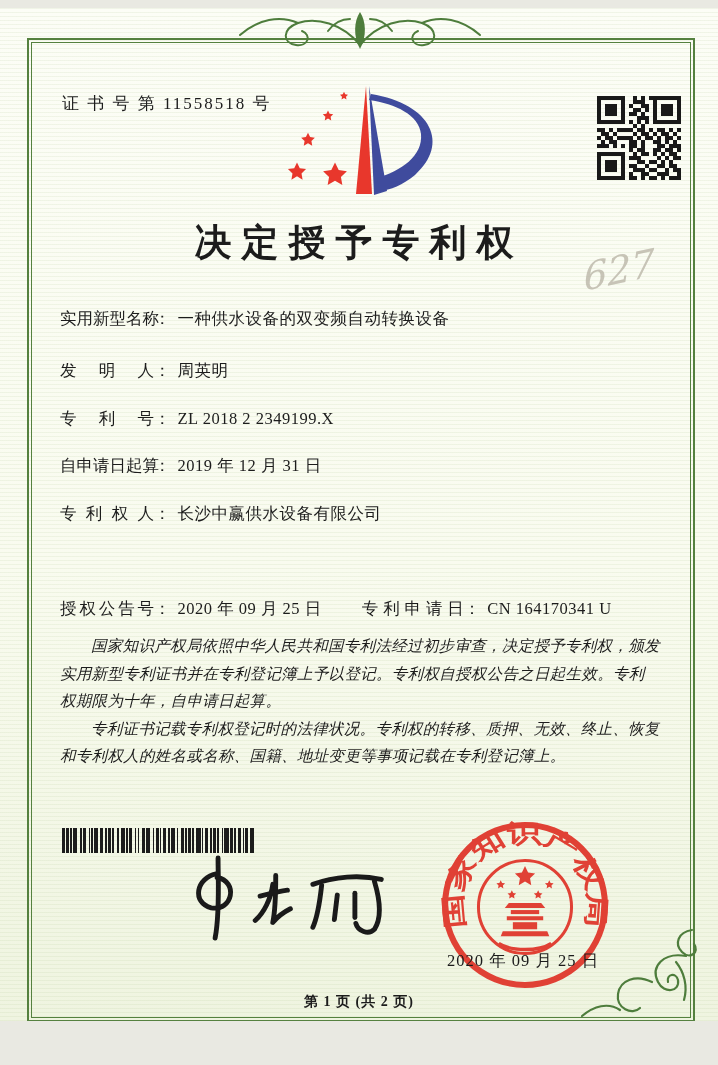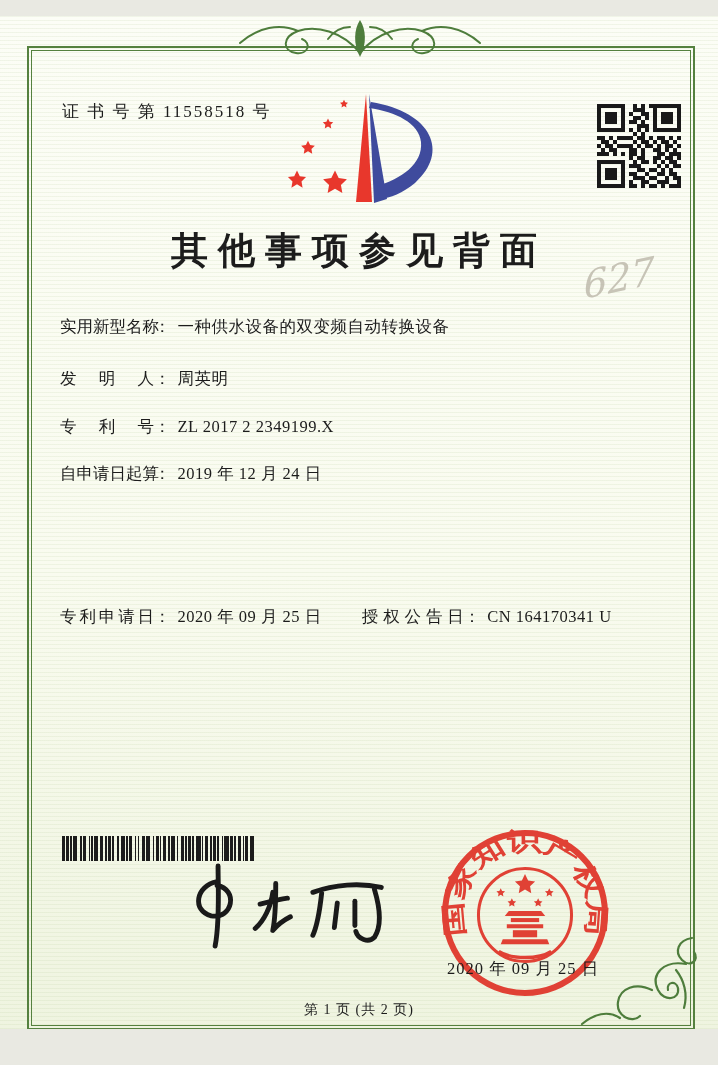--- a/index.html
+++ b/index.html
@@ -1,17 +1,17 @@
 <!DOCTYPE html>
 <html><head>
 <meta charset="utf-8">
 <style>
   html,body{margin:0;padding:0;background:#e9e9e2;}
   .page{
-    position:relative;width:718px;height:1013px;margin:16px auto;overflow:hidden;
+    position:relative;width:718px;height:1013px;margin:8px auto;overflow:hidden;
     background:
       repeating-linear-gradient(0deg, rgba(170,195,140,.14) 0 1px, transparent 1px 4px),
       linear-gradient(180deg,#fcfdf6 0%,#f9fbef 55%,#eff4e0 100%);
     font-family:"Liberation Serif","DejaVu Serif",serif;color:#1c1c1c;
   }
   .frame{position:absolute;left:27px;top:30px;width:664px;height:980px;border:2.5px solid #55813f;}
   .frame-inner{position:absolute;inset:2px;border:1.5px solid #55813f;}
   .abs{position:absolute;}
   .cert-no{left:62px;top:84px;font-size:17px;letter-spacing:2px;}
   .title{left:0;right:0;top:210px;text-align:center;font-size:37px;font-weight:bold;letter-spacing:10px;}
@@ -23,21 +23,21 @@
   .fvalue{margin-left:7px;letter-spacing:.5px;}
   .pair2{margin-left:36px;}
   .paras{left:60px;top:624px;width:600px;font-size:15.5px;line-height:1.78;font-style:italic;}
   .paras p{margin:0;text-indent:2em;letter-spacing:.3px;}
   .barcode{left:62px;top:820px;width:198px;height:25px;overflow:hidden;}
   .barcode i{position:absolute;top:0;bottom:0;background:#1c1c1c;}
   .signer{left:63px;top:872px;font-size:17px;letter-spacing:3px;line-height:1.9;}
   .sig-svg{left:178px;top:843px;}
   .seal{left:438px;top:810px;width:174px;height:174px;opacity:.95;}
   .seal-date{left:447px;top:942px;font-size:16.5px;letter-spacing:1px;z-index:5;}
-  .page-num{left:0;right:0;top:985px;text-align:center;font-size:14px;letter-spacing:1px;}
+  .page-num{left:0;right:0;top:985px;text-align:center;font-size:14px;letter-spacing:1px;font-weight:bold;}
   .back-note{left:0;right:0;top:1031px;text-align:center;font-size:14.5px;letter-spacing:2px;}
   .qr{left:597px;top:88px;width:84px;height:84px;}
   .qr i{position:absolute;width:4px;height:4px;background:#191919;}
   .logo{left:282px;top:74px;}
   .orn-top{left:238px;top:1px;}
   .orn-corner{left:580px;top:916px;}
 </style>
 </head>
 <body>
 
@@ -327,42 +327,49 @@
       <i style="left: 36px; top: 80px;"></i>
       <i style="left: 44px; top: 80px;"></i>
       <i style="left: 52px; top: 80px;"></i>
       <i style="left: 56px; top: 80px;"></i>
       <i style="left: 64px; top: 80px;"></i>
       <i style="left: 72px; top: 80px;"></i>
       <i style="left: 76px; top: 80px;"></i>
       <i style="left: 80px; top: 80px;"></i>
     </div>
 
-  <div class="abs title">其他事项参见背面</div>
+  <div class="abs title">决定授予专利权</div>
 
   <div class="abs pencil">627</div>
 
   <div class="abs frow" style="top:352px">
     <span class="flabel">发明人</span><span>：</span><span class="fvalue">周英明</span>
   </div>
   <div class="abs frow" style="top:300px">
     <span class="flabel">实用新型名称</span><span>：</span><span class="fvalue">一种供水设备的双变频自动转换设备</span>
   </div>
   <div class="abs frow" style="top:400px">
-    <span class="flabel">专利号</span><span>：</span><span class="fvalue">ZL 2017 2 2349199.X</span>
+    <span class="flabel">专利号</span><span>：</span><span class="fvalue">ZL 2018 2 2349199.X</span>
   </div>
   <div class="abs frow" style="top:447px">
-    <span class="flabel">自申请日起算</span><span>：</span><span class="fvalue">2019 年 12 月 24 日</span>
+    <span class="flabel">自申请日起算</span><span>：</span><span class="fvalue">2019 年 12 月 31 日</span>
+  </div>
+  <div class="abs frow" style="top:495px">
+    <span class="flabel">专利权人</span><span>：</span><span class="fvalue">长沙中赢供水设备有限公司</span>
   </div>
   <div class="abs frow" style="top:590px">
-    <span class="flabel">专利申请日</span><span>：</span><span class="fvalue">2020 年 09 月 25 日</span>
+    <span class="flabel">授权公告号</span><span>：</span><span class="fvalue">2020 年 09 月 25 日</span>
     <span class="pair2"></span>
-    <span class="flabel2">授权公告日</span><span>：</span><span class="fvalue">CN 164170341 U</span>
-  </div>
-
+    <span class="flabel2">专利申请日</span><span>：</span><span class="fvalue">CN 164170341 U</span>
+  </div>
+
+  <div class="abs paras">
+    <p>国家知识产权局依照中华人民共和国专利法经过初步审查，决定授予专利权，颁发实用新型专利证书并在专利登记簿上予以登记。专利权自授权公告之日起生效。专利权期限为十年，自申请日起算。</p>
+    <p>专利证书记载专利权登记时的法律状况。专利权的转移、质押、无效、终止、恢复和专利权人的姓名或名称、国籍、地址变更等事项记载在专利登记簿上。</p>
+  </div>
 
   <div class="abs barcode">
       <i style="left: 0px; width: 2.8px;"></i>
       <i style="left: 4.2px; width: 2.8px;"></i>
       <i style="left: 8.4px; width: 1.4px;"></i>
       <i style="left: 11.2px; width: 4.2px;"></i>
       <i style="left: 18.2px; width: 1.4px;"></i>
       <i style="left: 21px; width: 2.8px;"></i>
       <i style="left: 26.6px; width: 1.4px;"></i>
       <i style="left: 29.4px; width: 1.4px;"></i>

